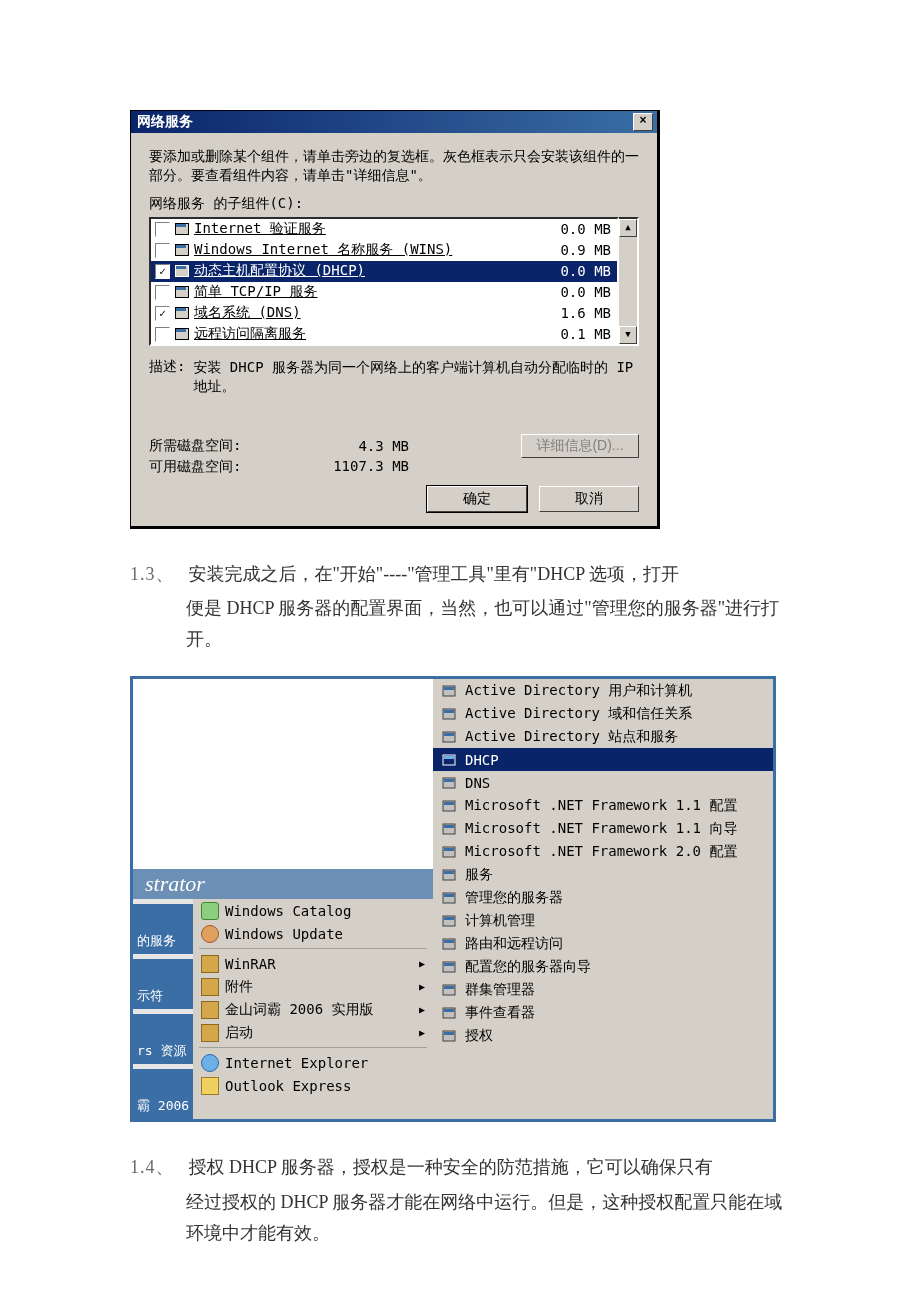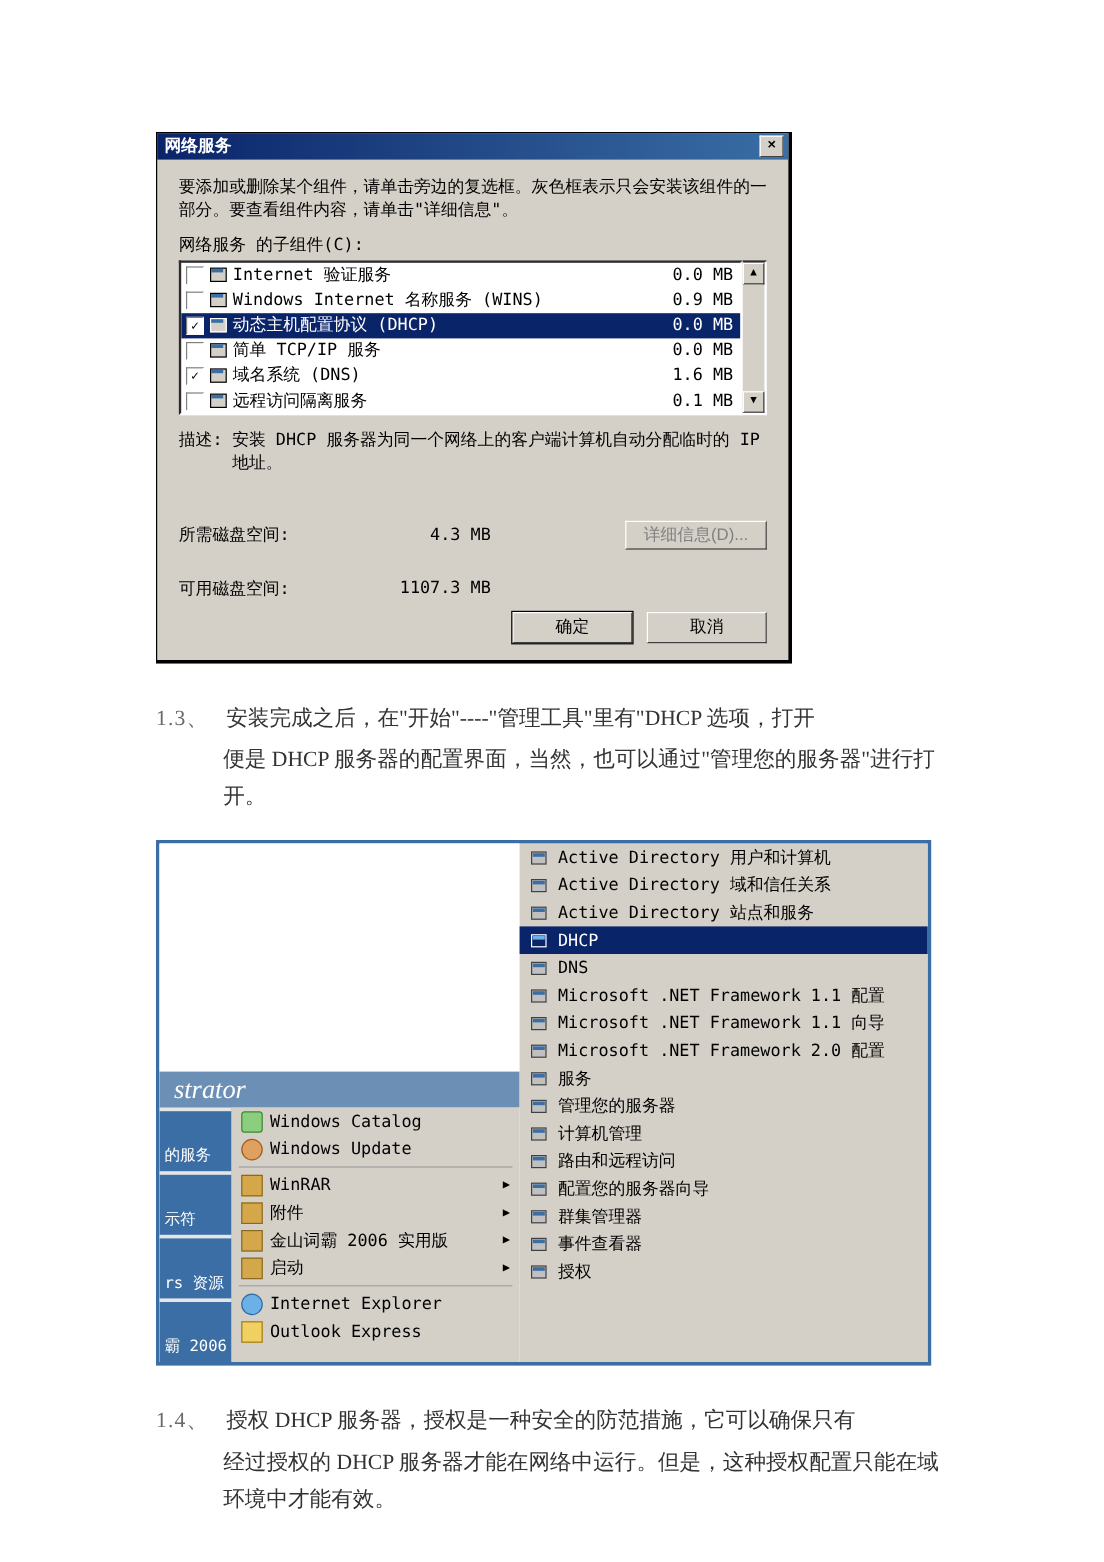--- a/index.html
+++ b/index.html
@@ -101,21 +101,21 @@
     background:#d4d0c8;
   }
   .item-icon::after{
     content:"";
     position:absolute;
     left:2px; top:3px;
     width:10px; height:3px;
     background:#3a6ea5;
   }
   .list-item.selected .item-icon::before{ border-color:#fff; }
-  .item-label { flex:1; white-space:nowrap; }
+  .item-label { flex:1; white-space:nowrap;text-decoration:underline; }
   .item-size { white-space:nowrap; }
 
   .scrollbar {
     width:18px;
     background:#d4d0c8;
     border:2px inset #fff;
     border-top-color:#808080;
     border-left-color:#808080;
     border-left:none;
     display:flex;
@@ -144,21 +144,21 @@
   .details-btn{
     margin-left:auto;
     width:118px; height:24px;
     background:#d4d0c8;
     border:1px solid #fff;
     border-right-color:#404040;
     border-bottom-color:#404040;
     color:#808080;
     font-size:14px;
   }
-  .space-row2{ display:flex; margin-top:24px; }
+  .space-row2{ display:flex; margin-top:0; }
 
   .btn-row{
     display:flex; justify-content:flex-end;
     gap:12px;
     margin-top:10px;
   }
   .winbtn{
     width:100px; height:26px;
     background:#d4d0c8;
     border:1px solid #fff;
@@ -209,21 +209,21 @@
     flex-direction:column;
     width:60px;
     background:#3a6ea5;
     color:#fff;
   }
   .desk-left .dl{
     height:46px;
     display:flex; align-items:flex-end; justify-content:flex-start;
     padding:0 4px 4px 4px;
     font-size:13px;
-    border-top:3px solid #e5e5e5;
+    border-top:5px solid #e5e5e5;
     white-space:nowrap;
   }
   .leftmenu{
     flex:1;
     background:#d4d0c8;
     display:flex;
     flex-direction:column;
   }
   .lm-row{
     display:flex; align-items:center;

